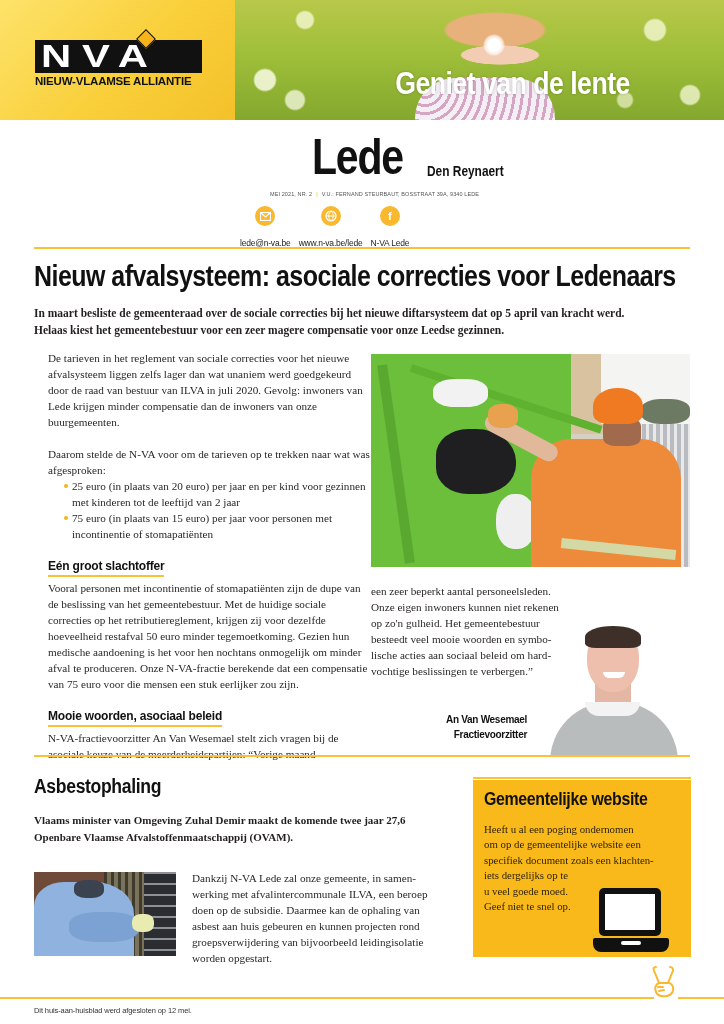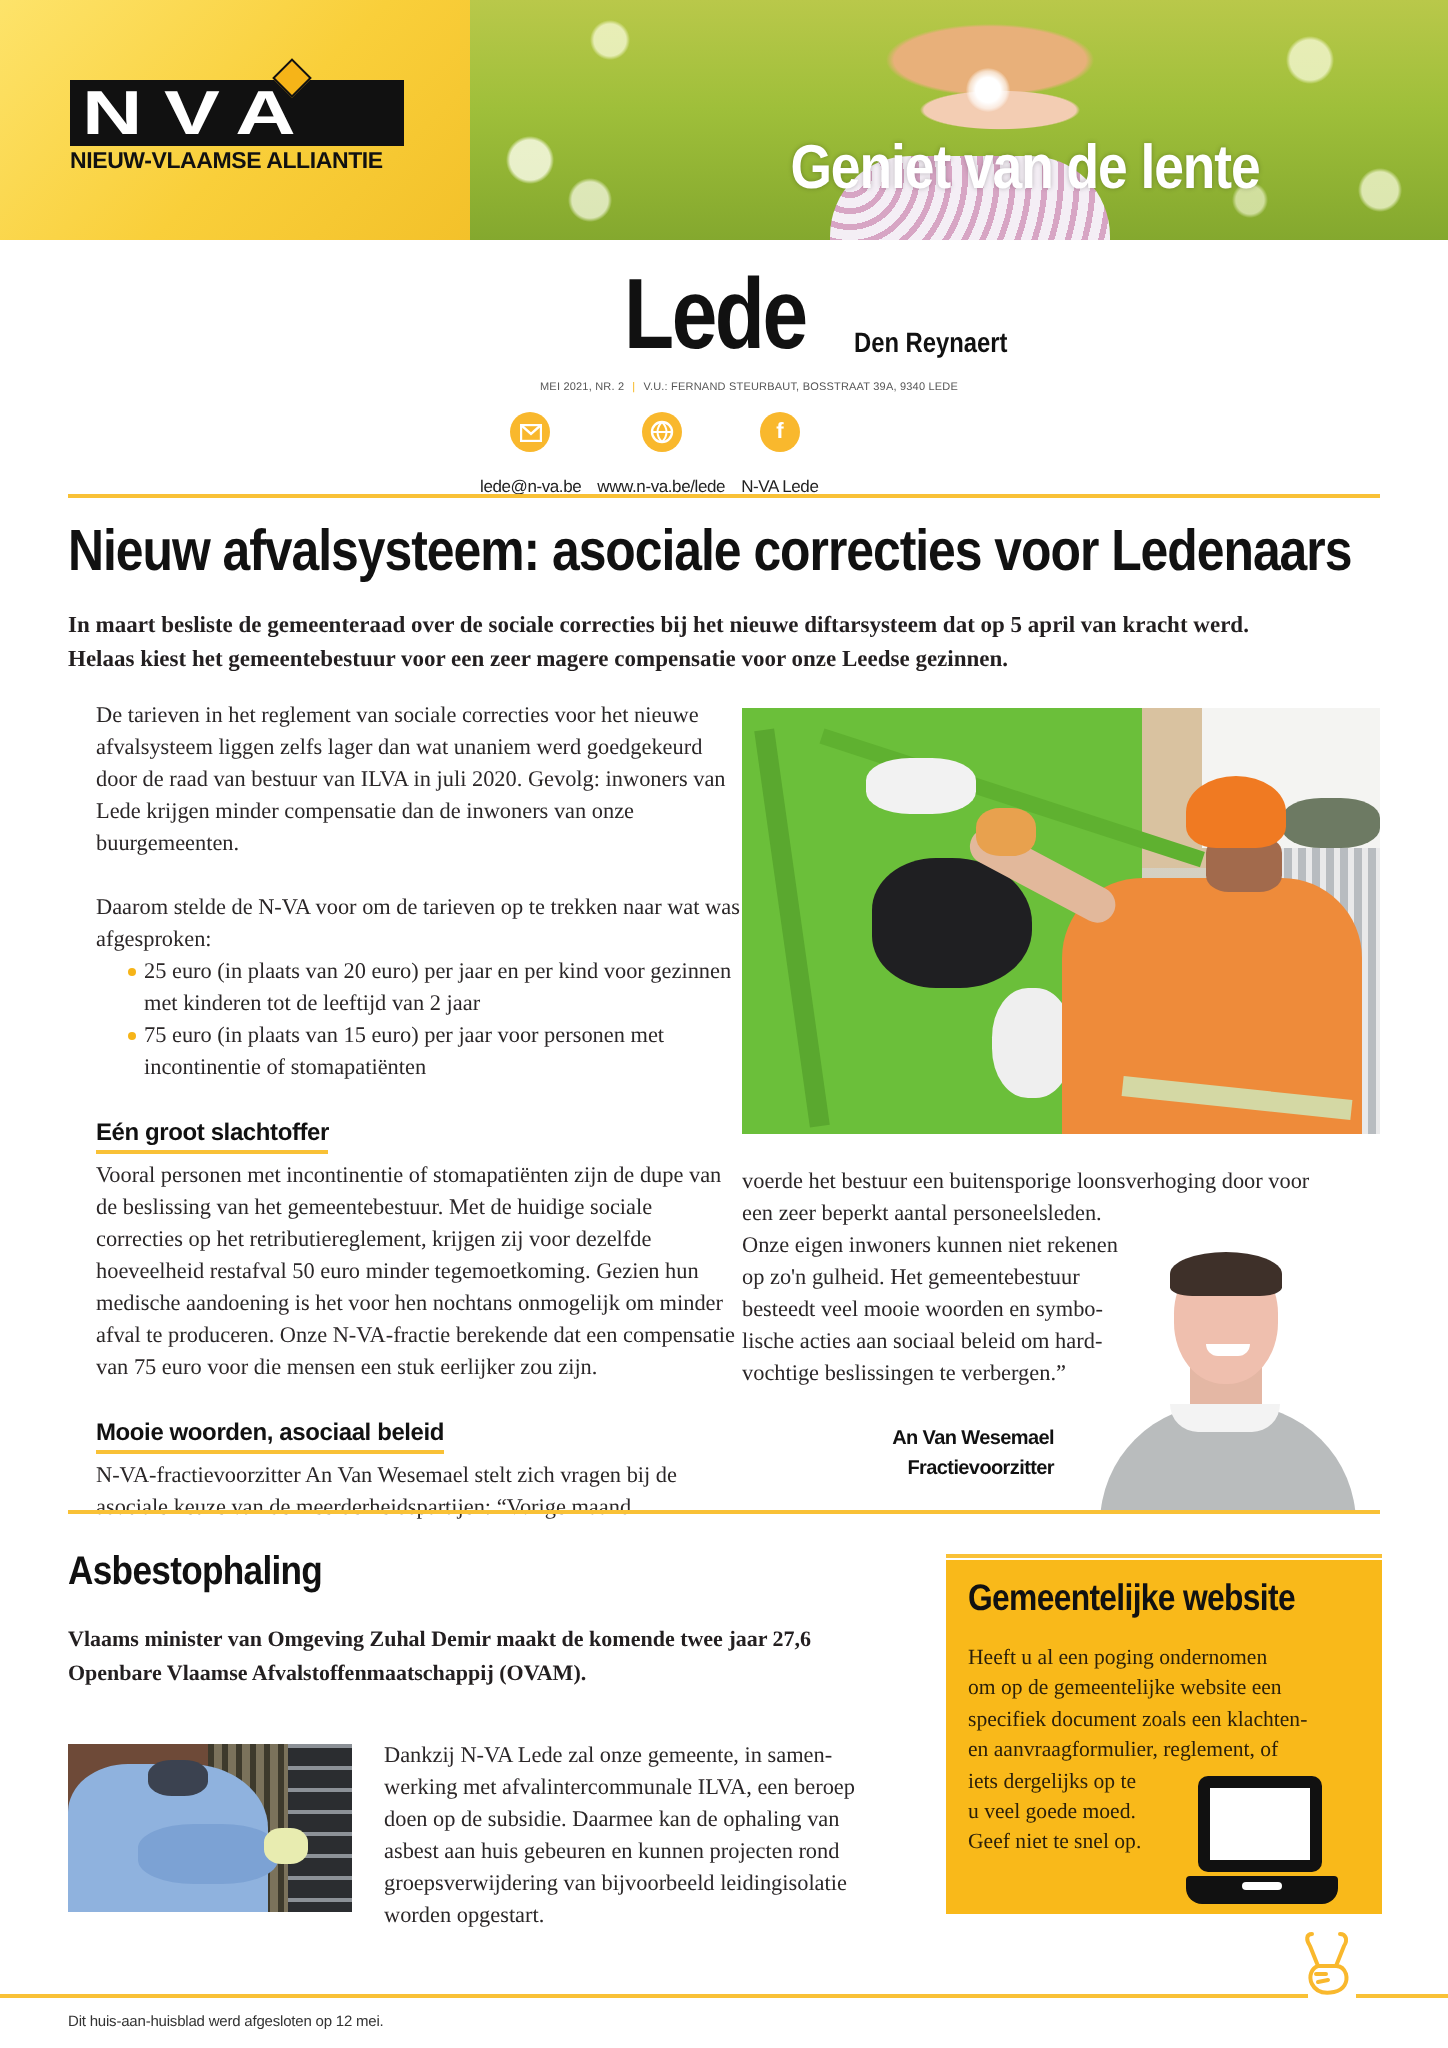--- a/index.html
+++ b/index.html
@@ -222,21 +222,20 @@
   <div class="pw-white2"></div>
   <div class="pw-man"></div>
   <div class="pw-stripe"></div>
   <div class="pw-neck"></div>
   <div class="pw-cap"></div>
   <div class="pw-arm"></div>
   <div class="pw-glove"></div>
 </div>
 
 <div class="col-right-text body">
-  <div class="wide">voerde het bestuur een buitensporige loonsverhoging door voor</div>
   <div class="wide">een zeer beperkt aantal personeelsleden.</div>
   <div class="wide">Onze eigen inwoners kunnen niet rekenen</div>
   <div class="wide">op zo'n gulheid. Het gemeentebestuur</div>
   <div class="wide">besteedt veel mooie woorden en symbo-</div>
   <div class="wide">lische acties aan sociaal beleid om hard-</div>
   <div class="wide">vochtige beslissingen te verbergen.”</div>
 </div>
 
 <div class="portrait">
   <div class="pt-body"></div>
@@ -275,21 +274,20 @@
   <div>worden opgestart.</div>
 </div>
 
 <div class="box-rule"></div>
 <div class="ybox">
   <div class="ybox-title">Gemeentelijke website</div>
   <div class="ybox-text">
     <div>Heeft u al een poging ondernomen</div>
     <div>om op de gemeentelijke website een</div>
     <div>specifiek document zoals een klachten-</div>
-    <div>en aanvraagformulier, reglement, of</div>
     <div>iets dergelijks op te</div>
     <div>u veel goede moed.</div>
     <div>Geef niet te snel op.</div>
   </div>
   <div class="laptop">
     <div class="lap-screen"></div>
     <div class="lap-base"></div>
   </div>
 </div>
 

